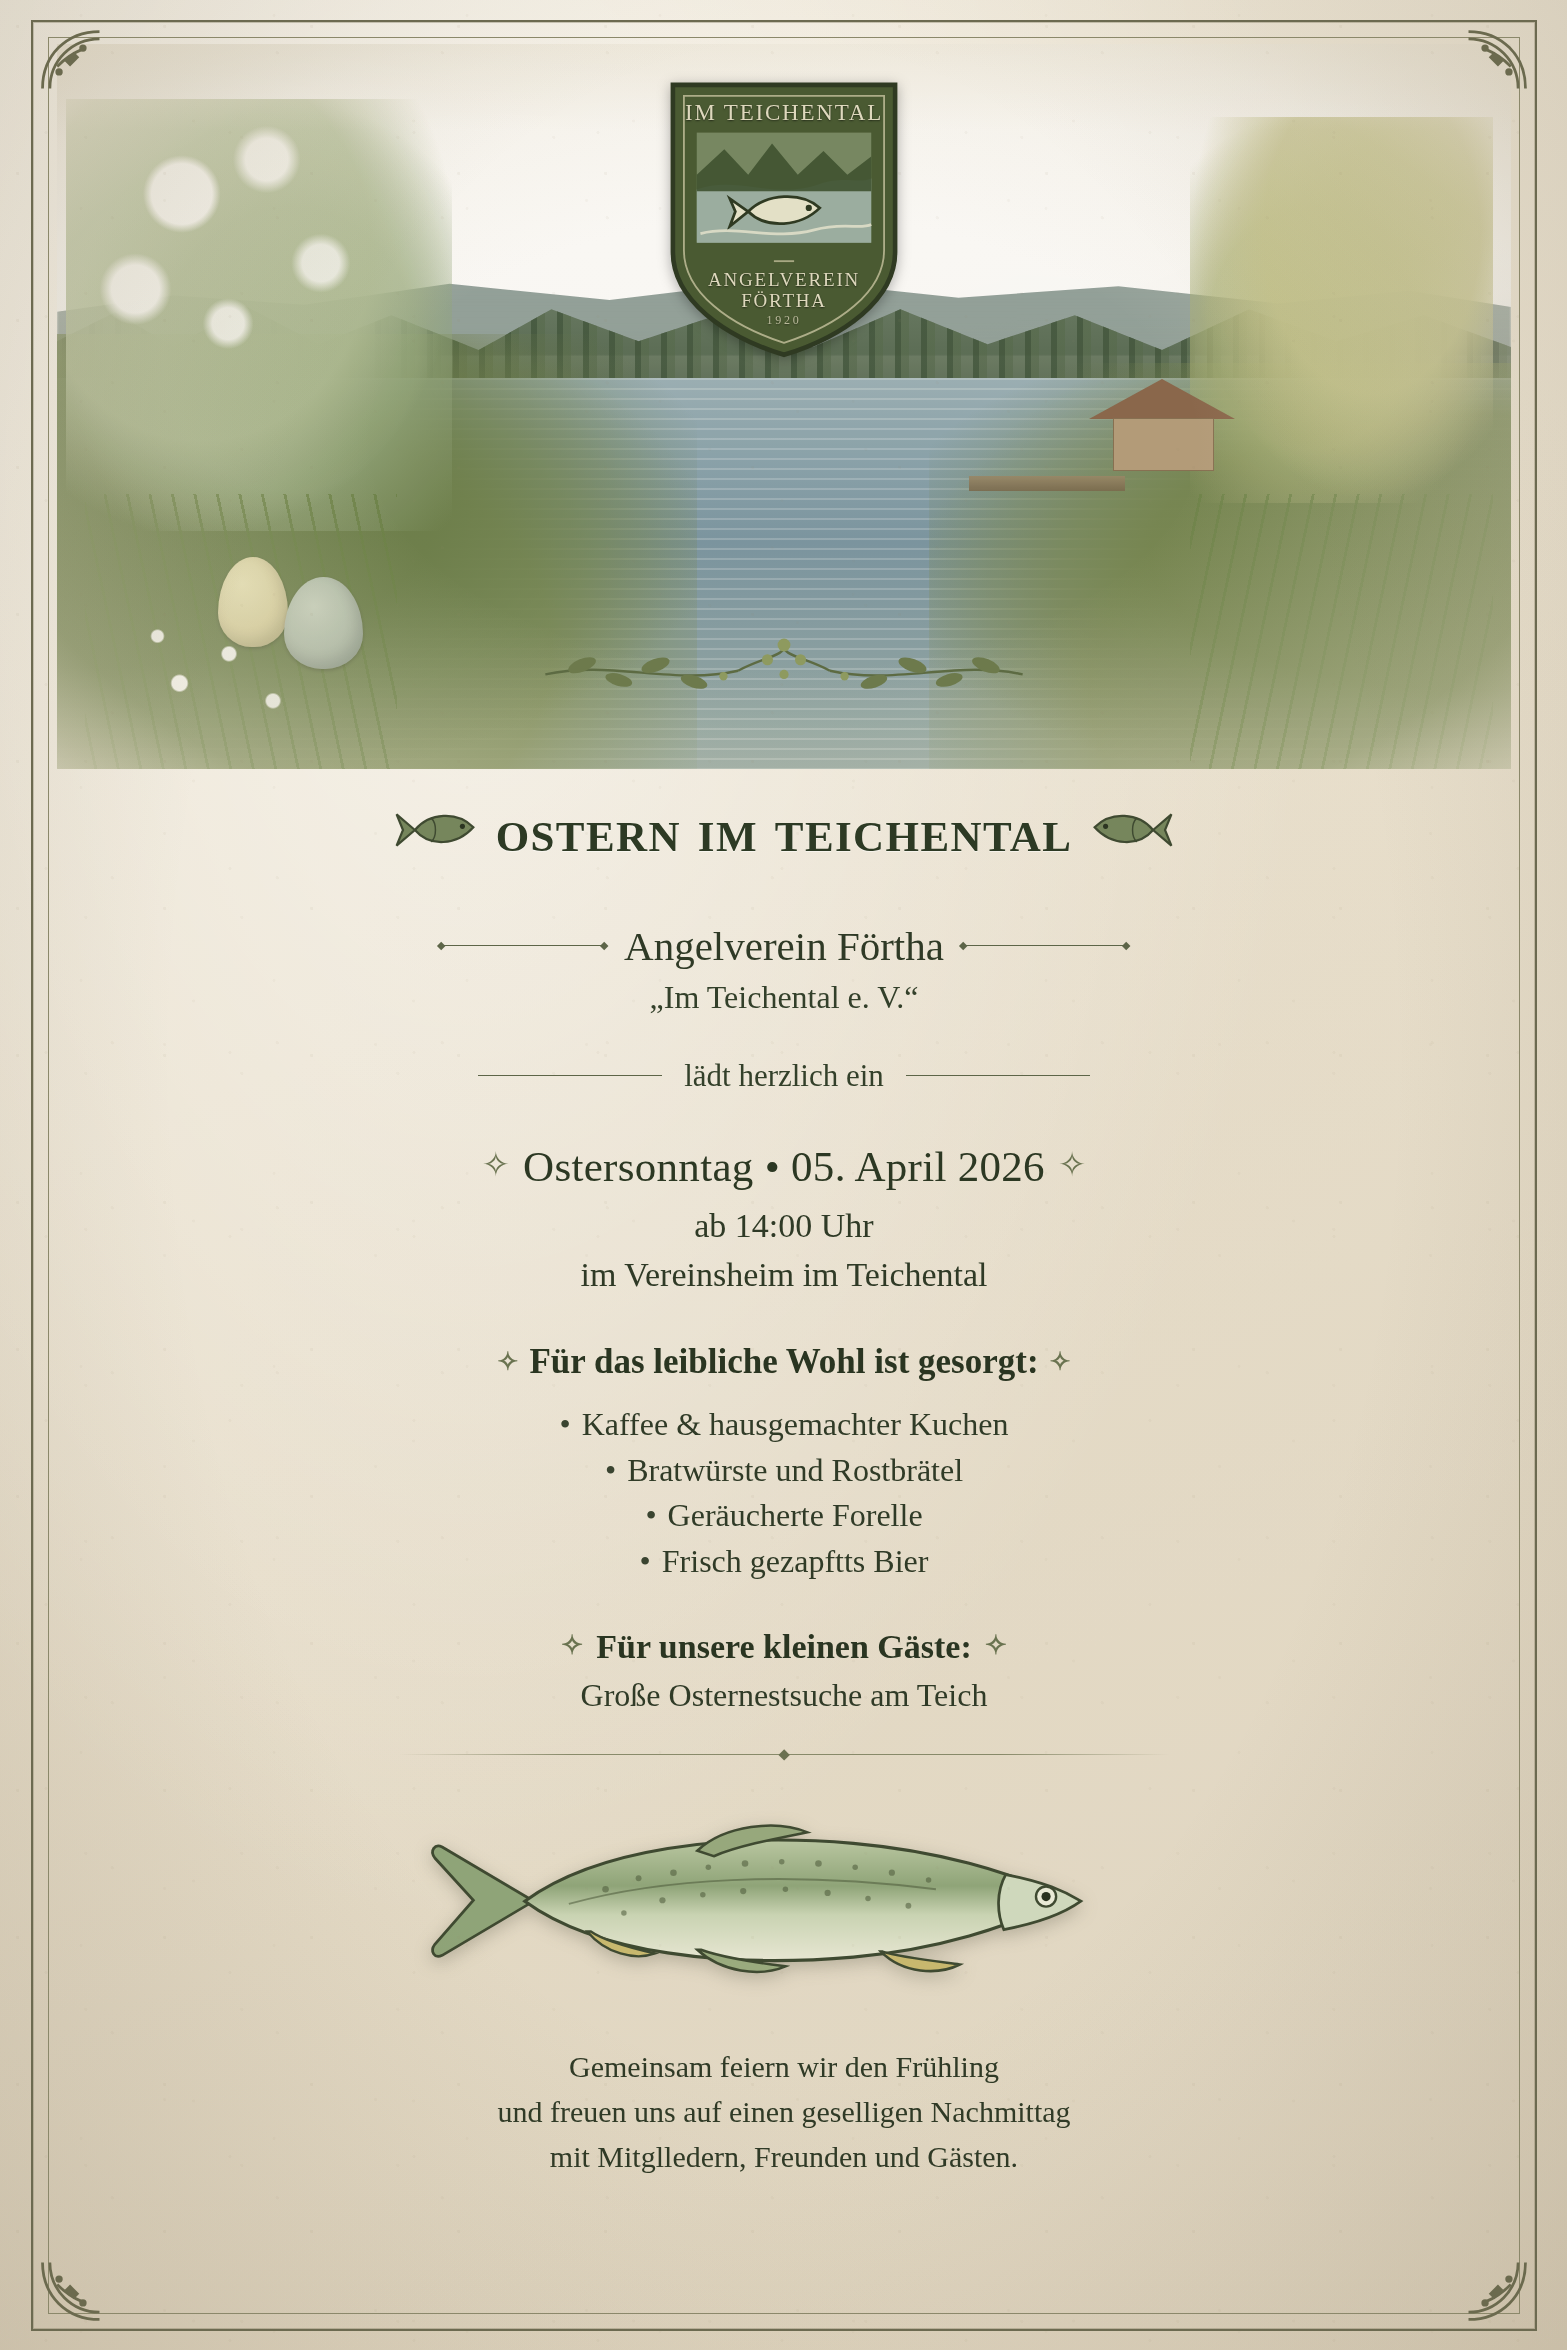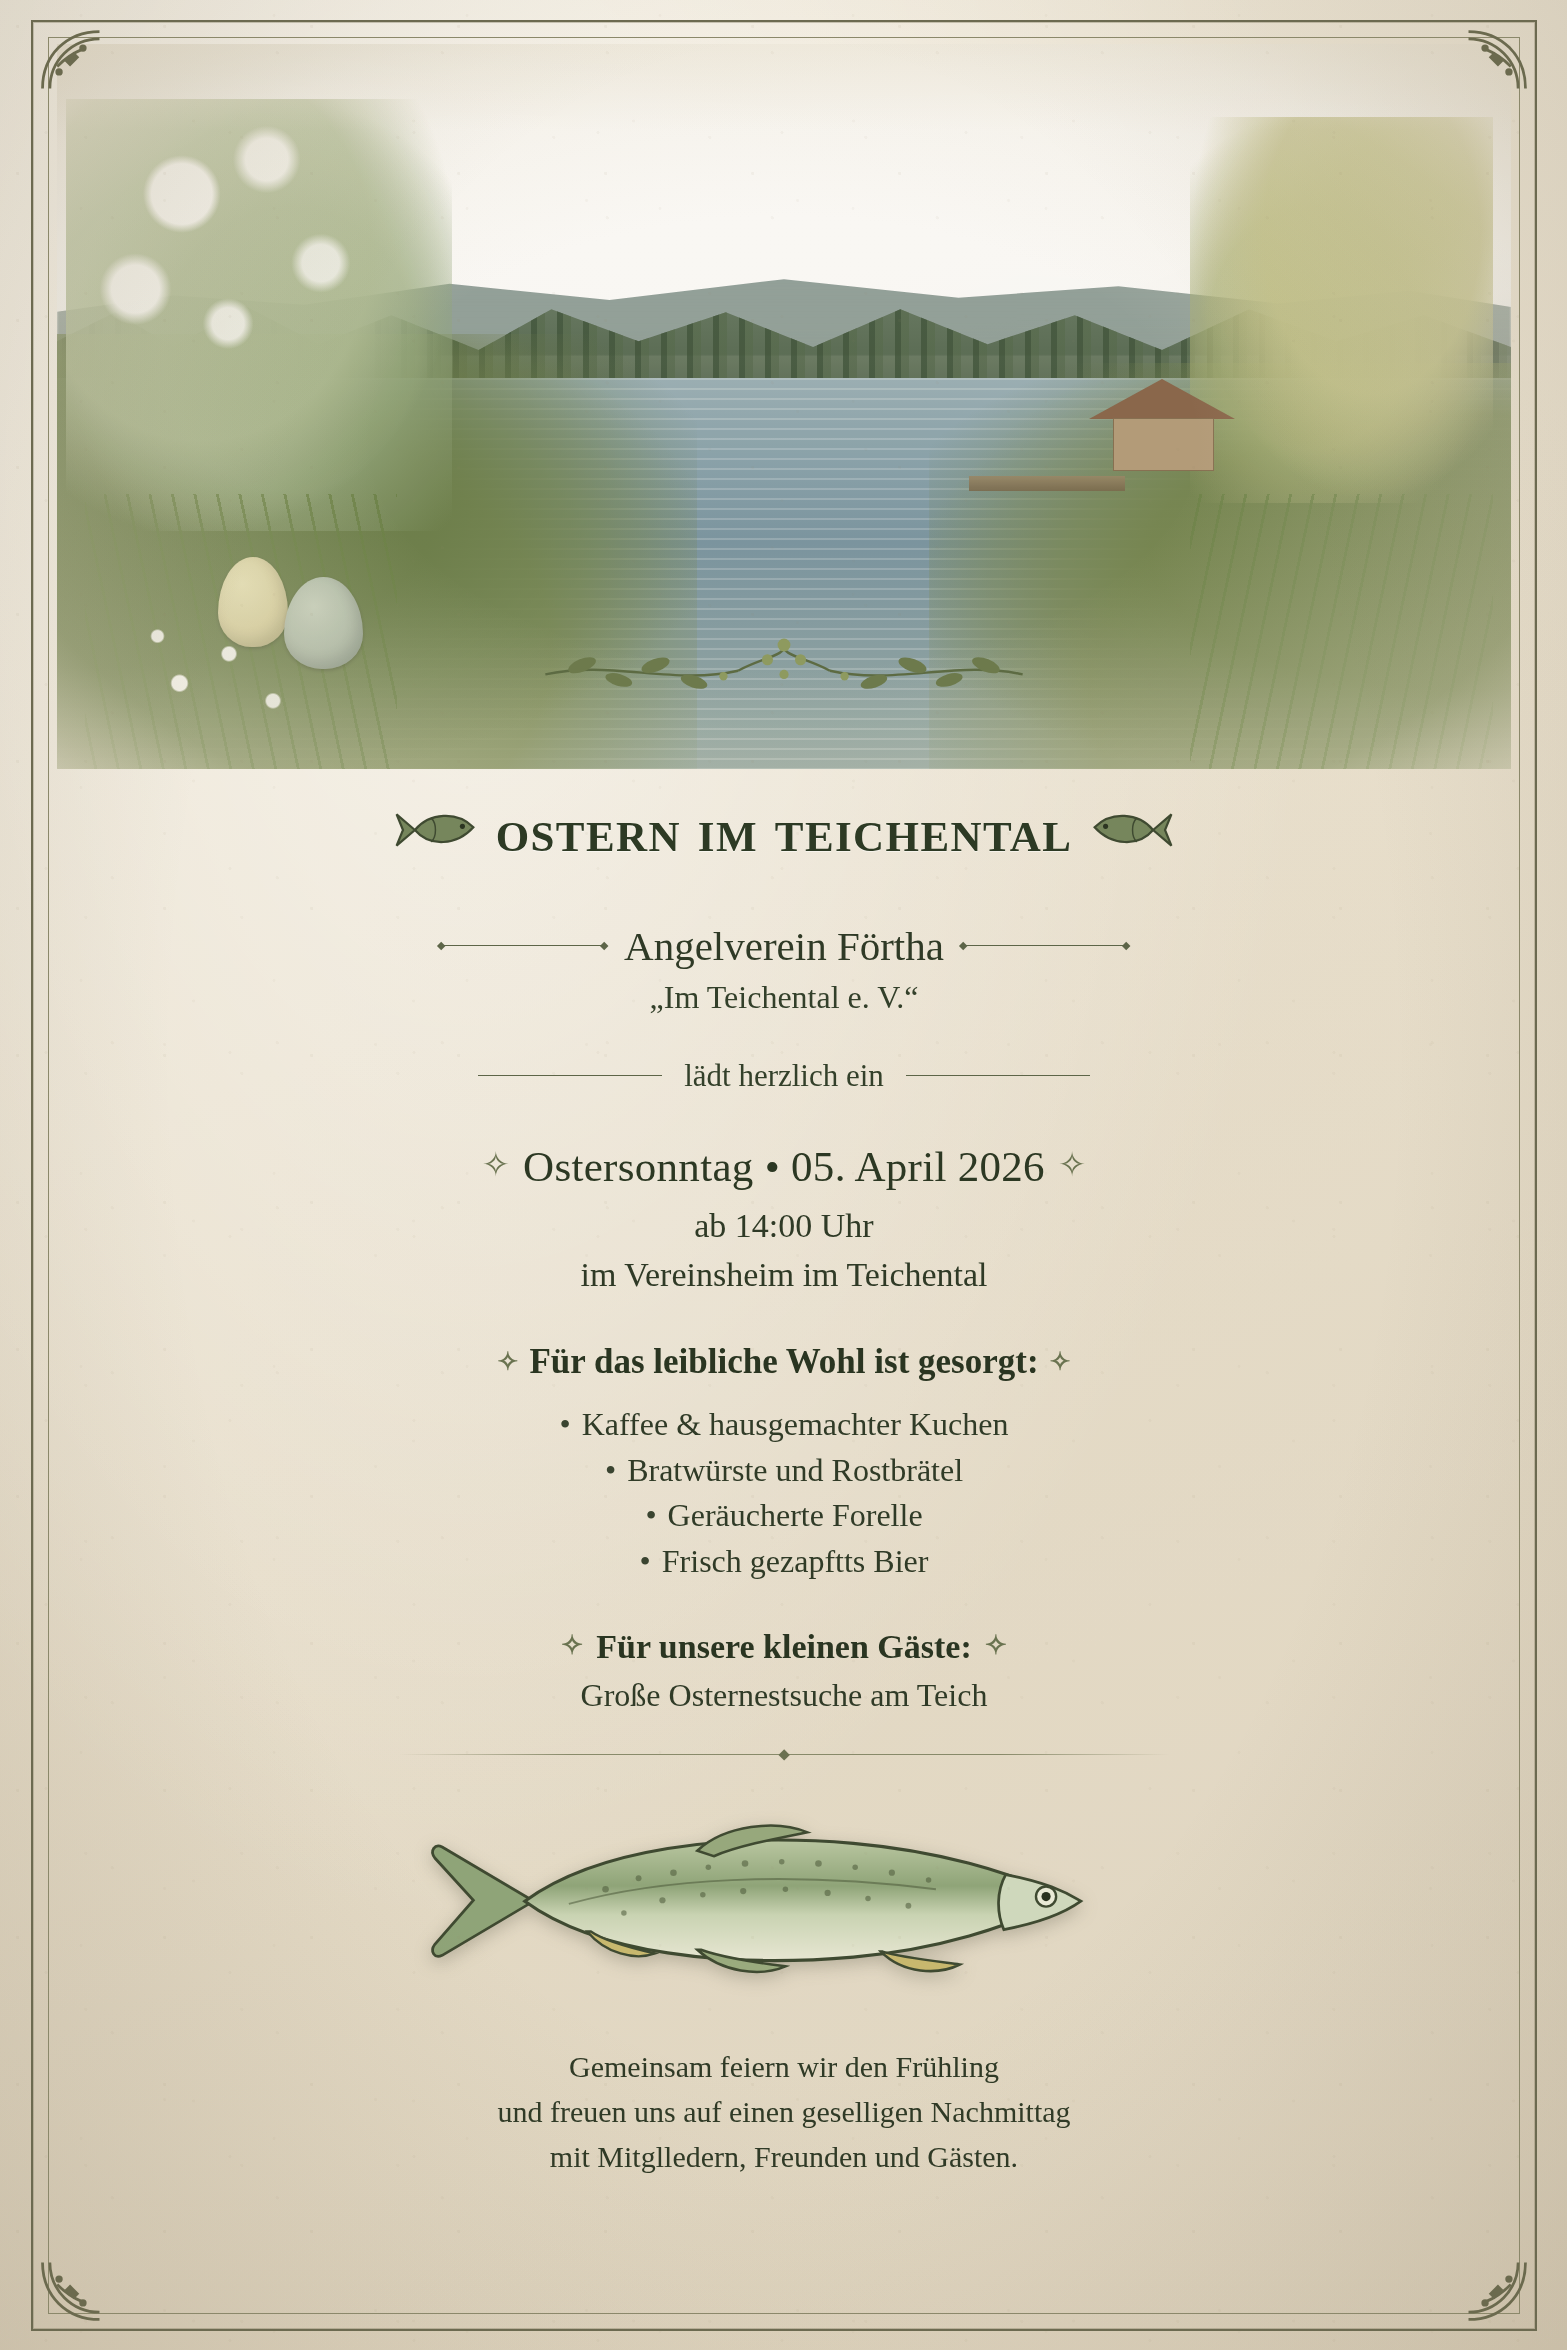--- a/index.html
+++ b/index.html
@@ -408,20 +408,39 @@
     <div class="reeds-right"></div>
     <div class="eggs">
       <div class="egg e1"></div>
       <div class="egg e2"></div>
     </div>
     <div class="flowers"></div>
     <div class="illu-wash"></div>
     <div class="illu-fade"></div>
   </div>
 
+  <div class="crest">
+    <svg viewBox="0 0 262 318" aria-hidden="true">
+      <path d="M10 14 H252 V196 C252 248 196 288 131 308 C66 288 10 248 10 196 Z" fill="#4a5a32" stroke="#2f3a22" stroke-width="5"></path>
+      <path d="M22 26 H240 V194 C240 240 190 276 131 295 C72 276 22 240 22 194 Z" fill="none" stroke="#cfcaa6" stroke-width="2" opacity="0.75"></path>
+
+      <rect x="36" y="66" width="190" height="120" fill="#7f8f6a" opacity="0.85"></rect>
+      <path d="M36 128 C80 112 120 140 170 122 C196 113 212 122 226 116 L226 186 L36 186 Z" fill="#9fb1a6" opacity="0.9"></path>
+      <path d="M36 112 L66 84 L92 112 L118 78 L146 112 L174 86 L200 112 L226 92 L226 130 L36 130 Z" fill="#3f5230" opacity="0.9"></path>
+
+      <path d="M92 152 C112 132 150 130 170 148 C150 168 112 172 92 152 Z" fill="#e3e0c6" stroke="#2f3a22" stroke-width="3"></path>
+      <path d="M92 152 L72 138 L78 152 L72 168 Z" fill="#e3e0c6" stroke="#2f3a22" stroke-width="3"></path>
+      <circle cx="158" cy="148" r="3.4" fill="#2f3a22"></circle>
+      <path d="M40 176 C80 166 120 184 164 172 C196 163 214 172 226 166" fill="none" stroke="#e7e4cd" stroke-width="3" opacity="0.8"></path>
+      <path d="M120 206 H142" stroke="#cfcaa6" stroke-width="2" opacity="0.7"></path>
+    </svg>
+    <div class="crest-text-top">IM TEICHENTAL</div>
+    <div class="crest-text-bottom">ANGELVEREIN FÖRTHA</div>
+    <div class="crest-text-year">1920</div>
+  </div>
 
   <div class="floral-divider">
     <svg viewBox="0 0 560 90" aria-hidden="true">
       <g stroke="#5d6b43" fill="none" stroke-width="2.6">
         <path d="M20 46 C90 30 160 58 230 42"></path>
         <path d="M540 46 C470 30 400 58 330 42"></path>
         <path d="M230 42 C252 30 276 26 280 18 C284 26 308 30 330 42"></path>
       </g>
       <g fill="#6d7a4c">
         <ellipse cx="60" cy="36" rx="16" ry="7" transform="rotate(-22 60 36)"></ellipse>

